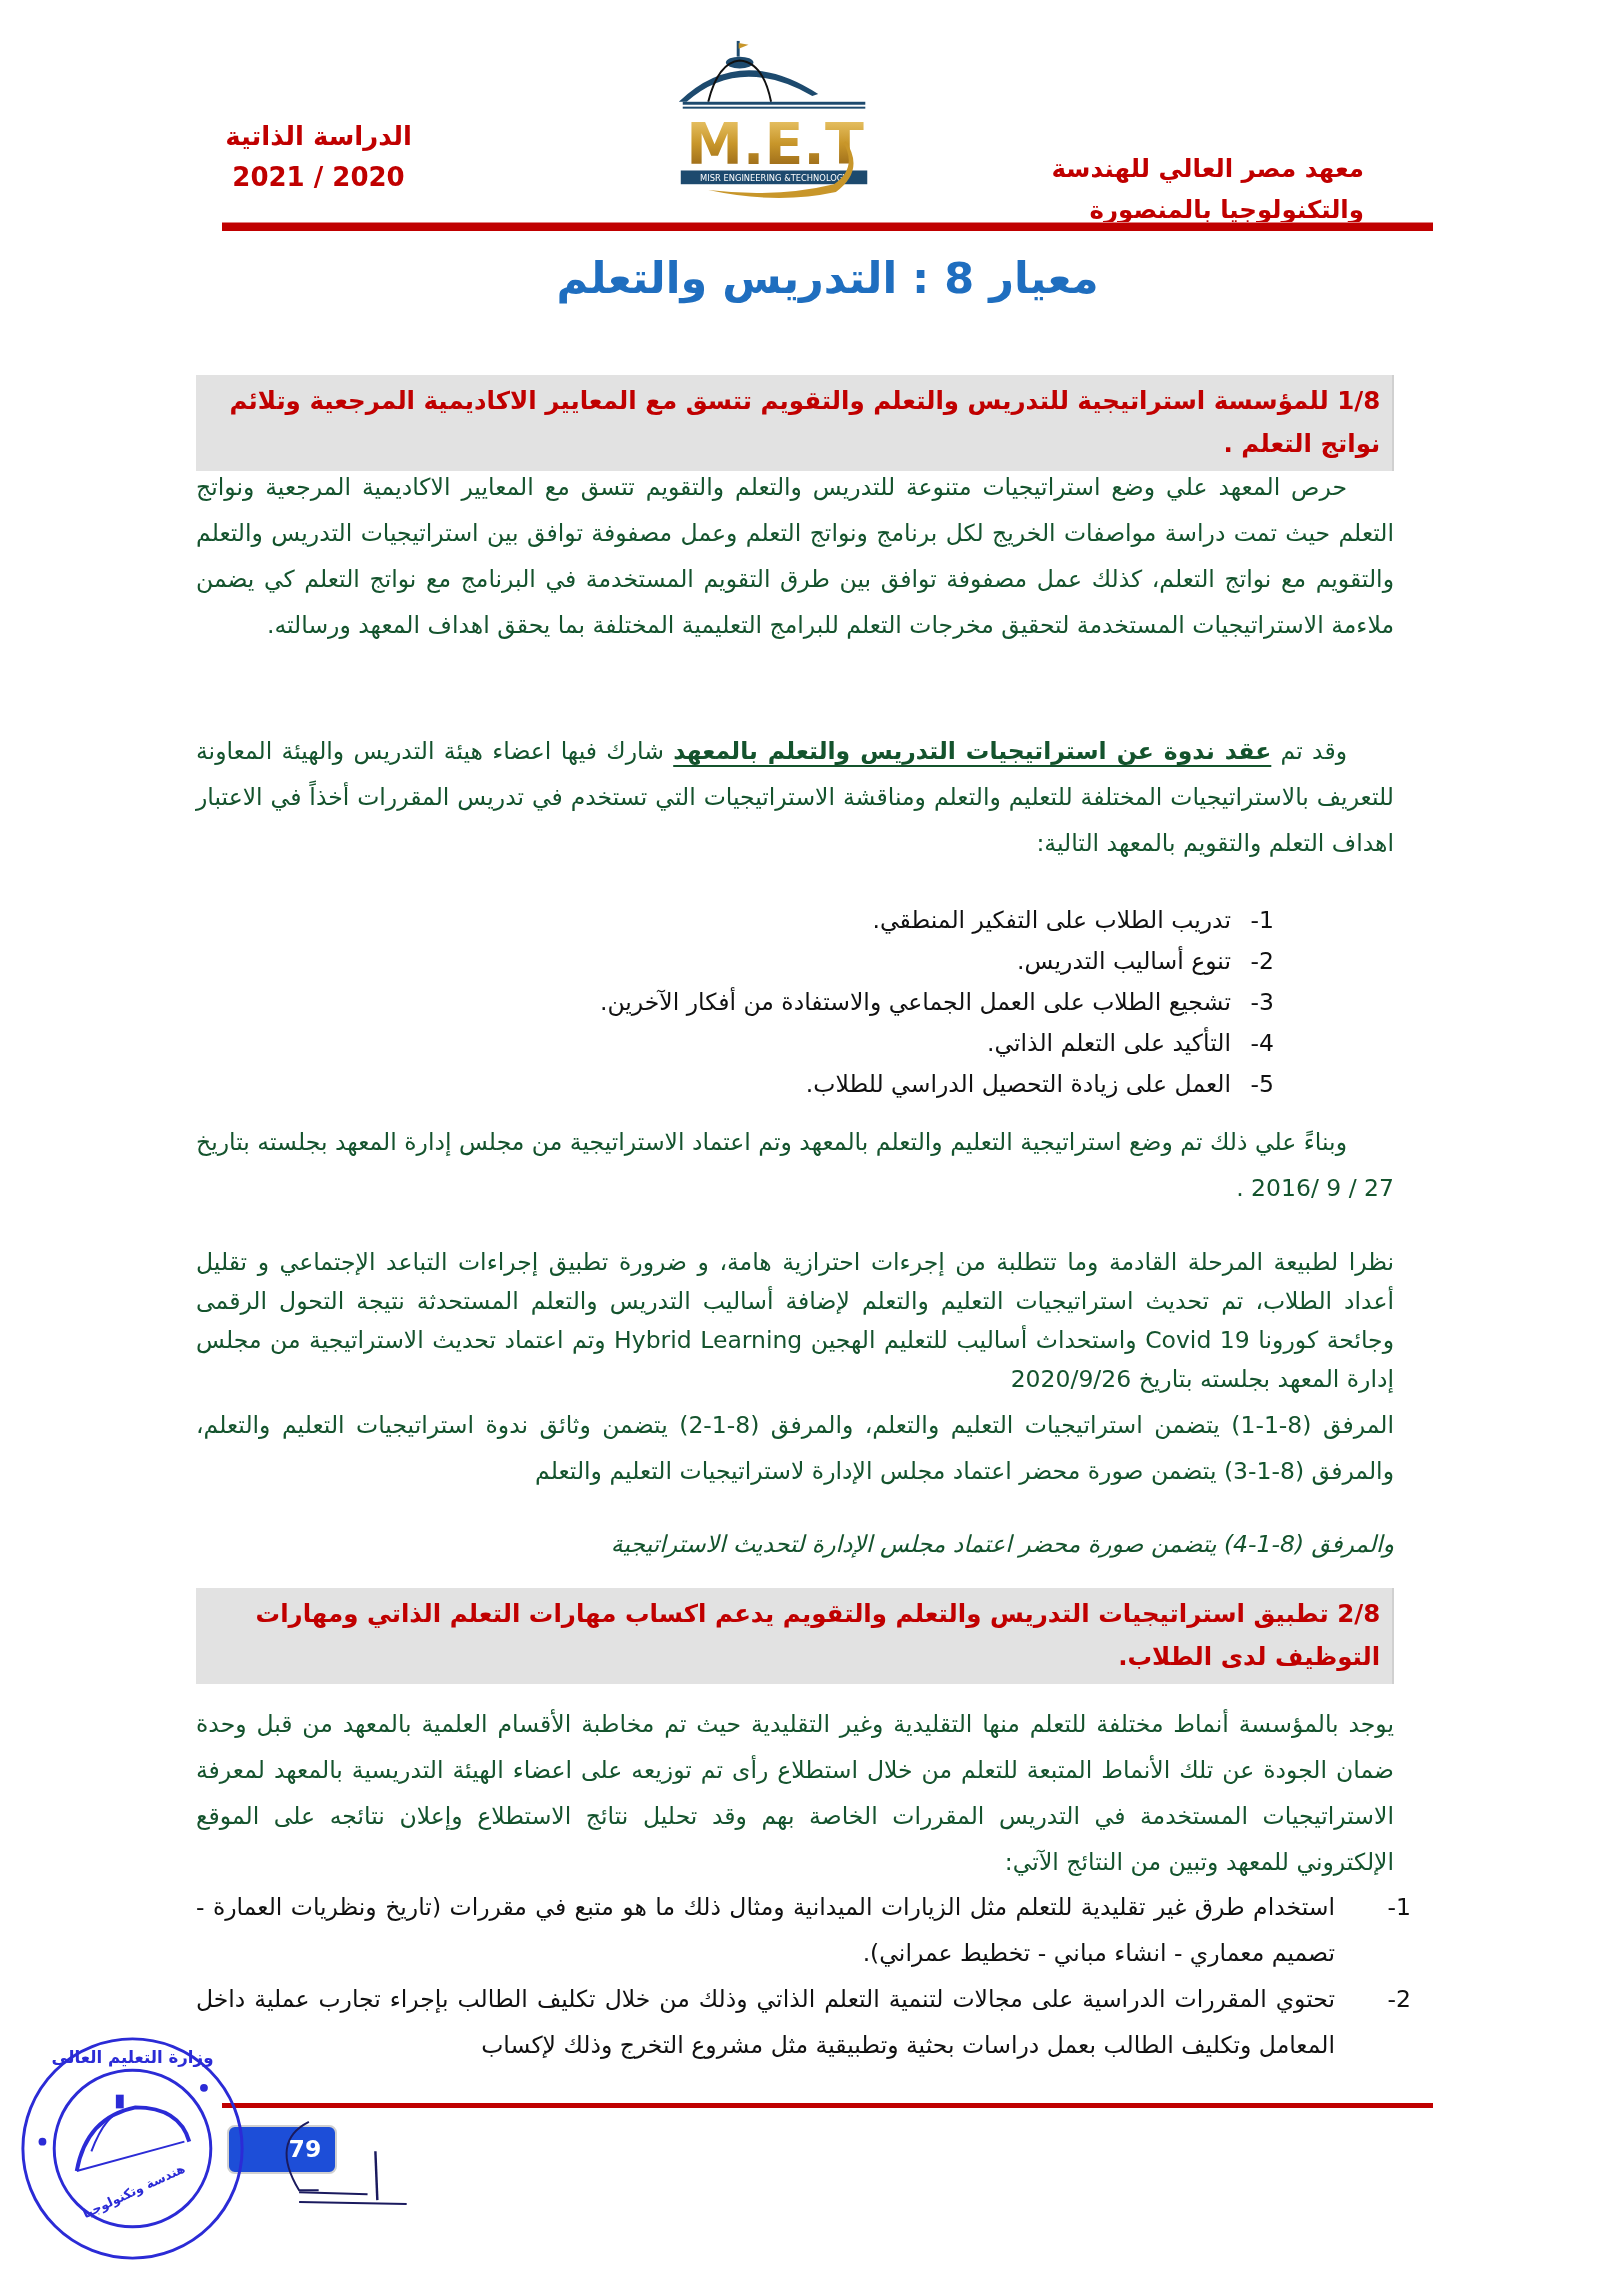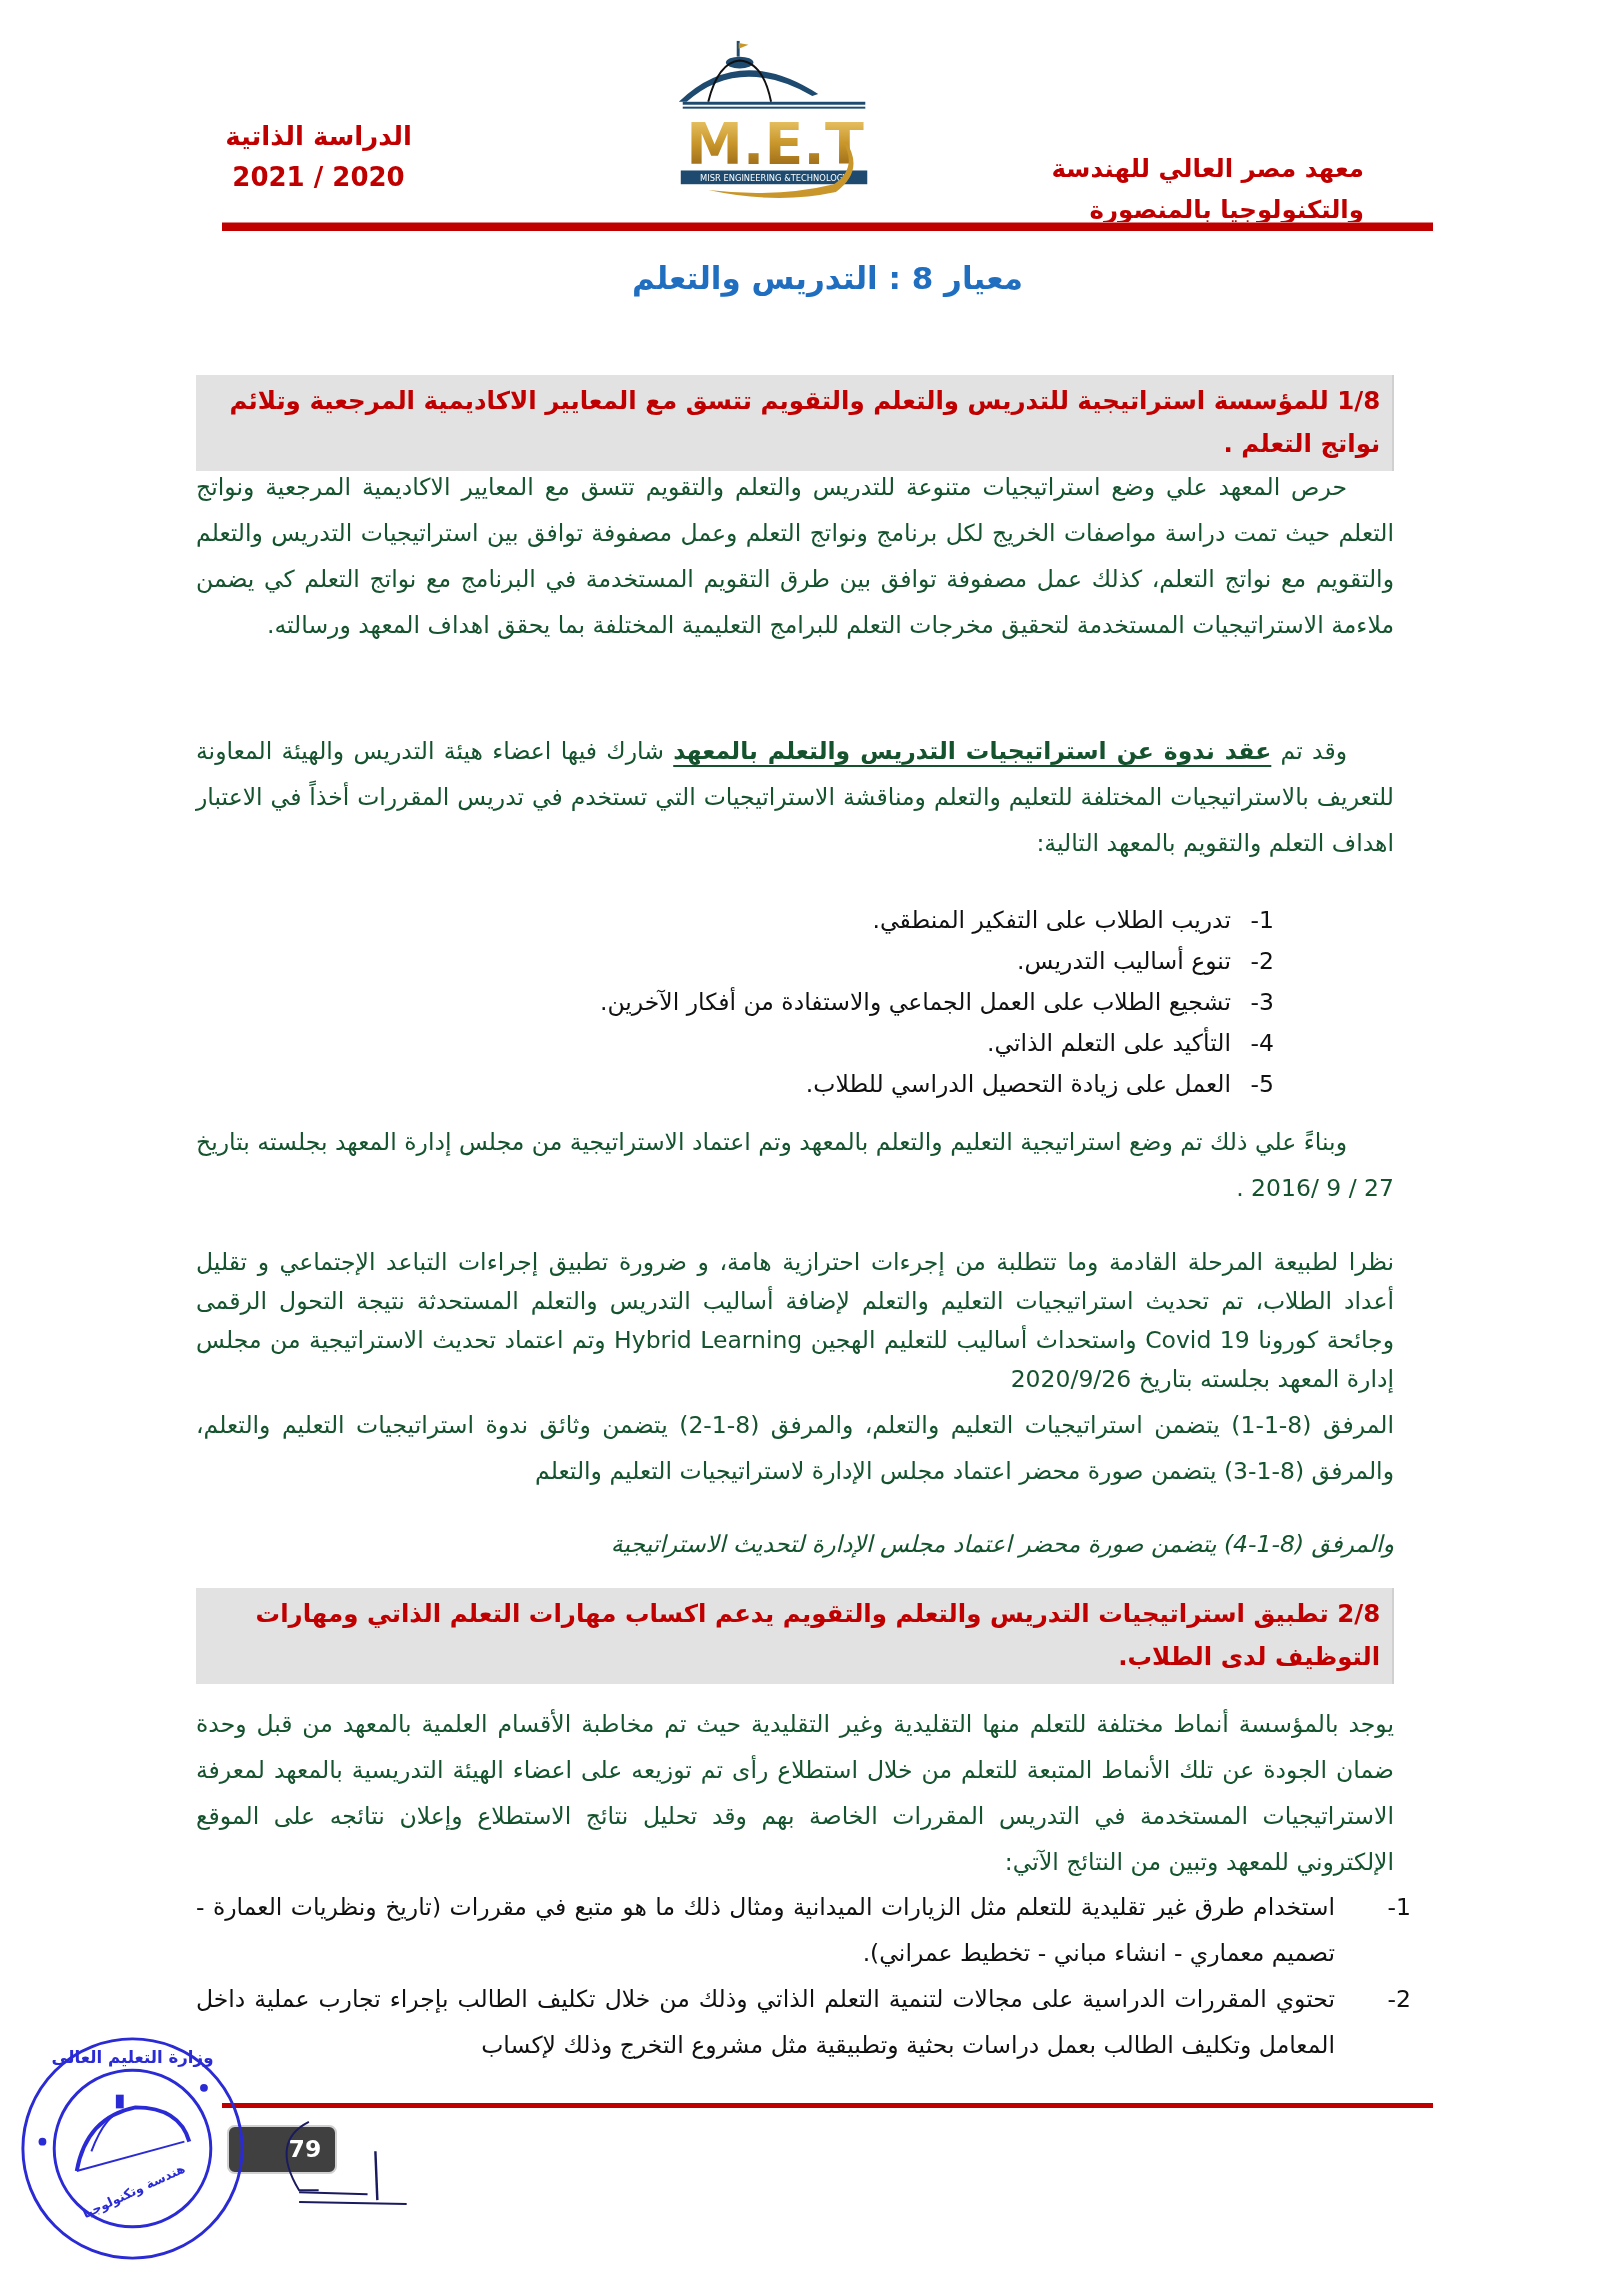--- a/index.html
+++ b/index.html
@@ -7,41 +7,41 @@
   .page { position: absolute; left: 0; top: 0; width: 1621px; height: 2293px; }
 
   
   .hdr-right { position: absolute; right: 257px; top: 116px; width: 314px; text-align: right; direction: rtl; color: #c00000; font-weight: bold; font-size: 24.5px; line-height: 41px; margin-top: 32px; }
   .hdr-left { position: absolute; left: 196px; top: 116px; width: 245px; text-align: center; direction: rtl; color: #c00000; font-weight: bold; font-size: 26px; line-height: 41px; }
   .hdr-left .yr { direction: ltr; display: block; }
   .logo { position: absolute; left: 669px; top: 33px; width: 212px; height: 167px; }
   .hdr-rule { position: absolute; left: 222px; top: 222px; width: 1211px; height: 7.8px; background: #c00000; border-top: 1px solid #e08080; }
 
   
-  .std-title { position: absolute; left: 222px; top: 247px; width: 1211px; text-align: center; direction: rtl; color: #1f6ebf; font-weight: bold; font-size: 31px; line-height: 63px; }
+  .std-title { position: absolute; left: 222px; top: 247px; width: 1211px; text-align: center; direction: rtl; color: #1f6ebf; font-weight: bold; font-size: 43px; line-height: 63px; }
 
   
   .crit { position: absolute; left: 196px; width: 1198px; background: #e2e2e2; direction: rtl; text-align: right; color: #c00000; font-weight: bold; font-size: 24.5px; line-height: 43px; padding: 3.9px 11.8px 5.9px 11.8px; box-sizing: border-box; border-right: 2px solid #d0d0d0; }
 
   
   .para { position: absolute; left: 196px; width: 1198px; direction: rtl; text-align: justify; text-align-last: right; font-size: 23.5px; line-height: 46px; color: #14532d; }
   .para.indent { text-indent: 47px; }
   .para .u { font-weight: bold; text-decoration: underline; text-underline-offset: 5.9px; }
 
   ol.goals { position: absolute; left: 196px; width: 1078px; top: 900px; direction: rtl; margin: 0; padding: 0 39px 0 0; list-style: none; font-size: 23.5px; line-height: 41px; }
   ol.goals li { position: relative; padding-right: 43px; }
   ol.goals li .num { position: absolute; right: 0; top: 0; direction: ltr; }
 
   .res-list { position: absolute; left: 196px; width: 1215px; direction: rtl; font-size: 23.5px; line-height: 46px; margin: 0; padding: 0; list-style: none; }
   .res-list li { position: relative; padding-right: 76px; text-align: justify; text-align-last: right; }
   .res-list li .num { position: absolute; right: 0; top: 0; direction: ltr; }
 
   
   .ftr-rule { position: absolute; left: 222px; top: 2103px; width: 1211px; height: 4.9px; background: #c00000; }
-  .pgnum { position: absolute; left: 227px; top: 2125px; width: 110px; height: 49px; background: #404040; border: 2px solid #d0d0d0; border-radius: 7.8px; box-sizing: border-box; color: #fff; font-weight: bold; font-size: 23.5px; line-height: 45px; text-align: right; padding-right: 13.7px; }
+  .pgnum { position: absolute; left: 227px; top: 2125px; width: 110px; height: 49px; background: #1d4ed8; border: 2px solid #d0d0d0; border-radius: 7.8px; box-sizing: border-box; color: #fff; font-weight: bold; font-size: 23.5px; line-height: 45px; text-align: right; padding-right: 13.7px; }
   .stamp { position: absolute; left: 17.6px; top: 2034px; width: 230px; height: 230px; }
   .signature { position: absolute; left: 260px; top: 2112px; width: 176px; height: 98px; }
 </style>
 </head>
 <body>
 
 <div class="page">
 
   <div class="hdr-right">
     <div>معهد مصر العالي للهندسة</div>

